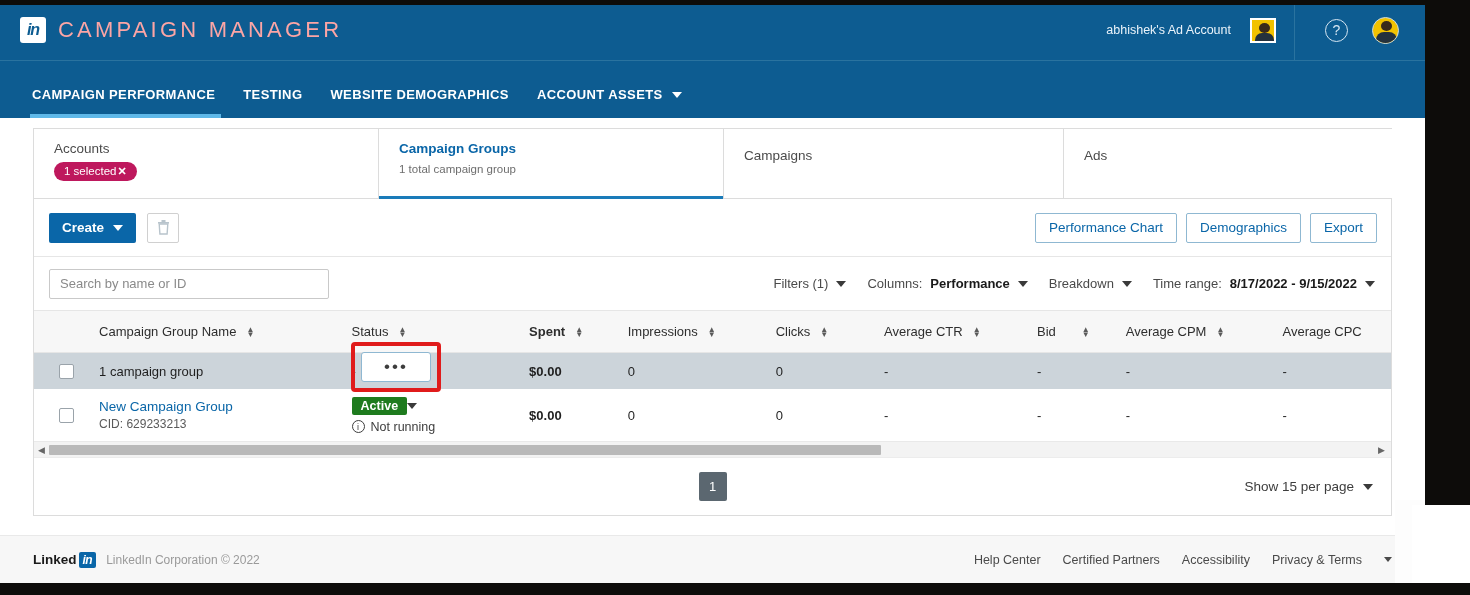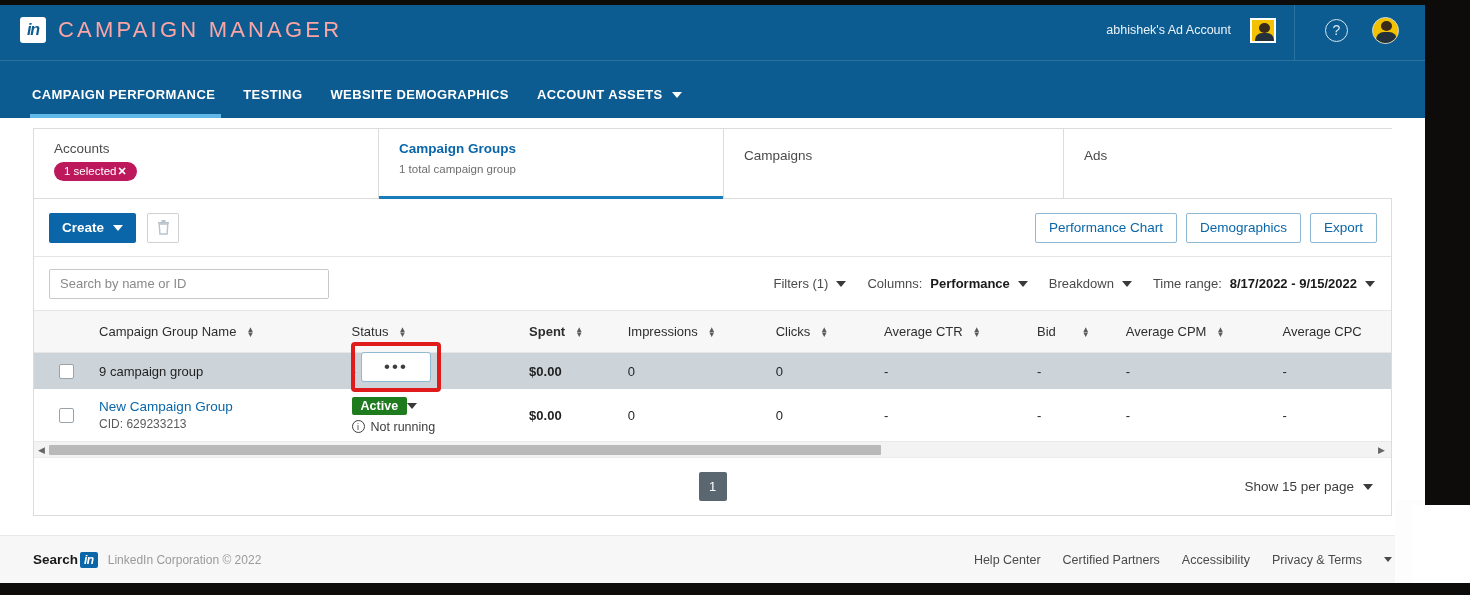--- a/index.html
+++ b/index.html
@@ -374,21 +374,21 @@
           </div>
           <div class="th c-cpc">
             <span>Average CPC</span>
           </div>
         </div>
 
         <div class="row">
           <div class="c-chk">
               <span class="cb"></span>
             </div>
-          <div class="c-name">9 campaign group</div>
+          <div class="c-name">1 campaign group</div>
           <div class="c-stat">-</div>
           <div class="c-spnt">$0.00</div>
           <div class="c-impr">0</div>
           <div class="c-clks">0</div>
           <div class="c-ctr">-</div>
           <div class="c-bid">-</div>
           <div class="c-cpm">-</div>
           <div class="c-cpc">-</div>
         </div>
 
@@ -436,21 +436,21 @@
         <div class="pg-show">
           <span>Show 15 per page</span>
           <span class="caret-d"></span>
         </div>
       </div>
 
     </div>
 
     <div class="footer">
       <div class="f-logo">
-        <span class="lk">Search</span>
+        <span class="lk">Linked</span>
         <span class="in">in</span>
       </div>
       <div class="f-copy">LinkedIn Corporation © 2022</div>
       <div class="f-links">
         <span class="f-link">Help Center</span>
         <span class="f-link">Certified Partners</span>
         <span class="f-link">Accessibility</span>
         <span class="f-link">Privacy &amp; Terms</span>
         <span class="f-car"></span>
       </div>

